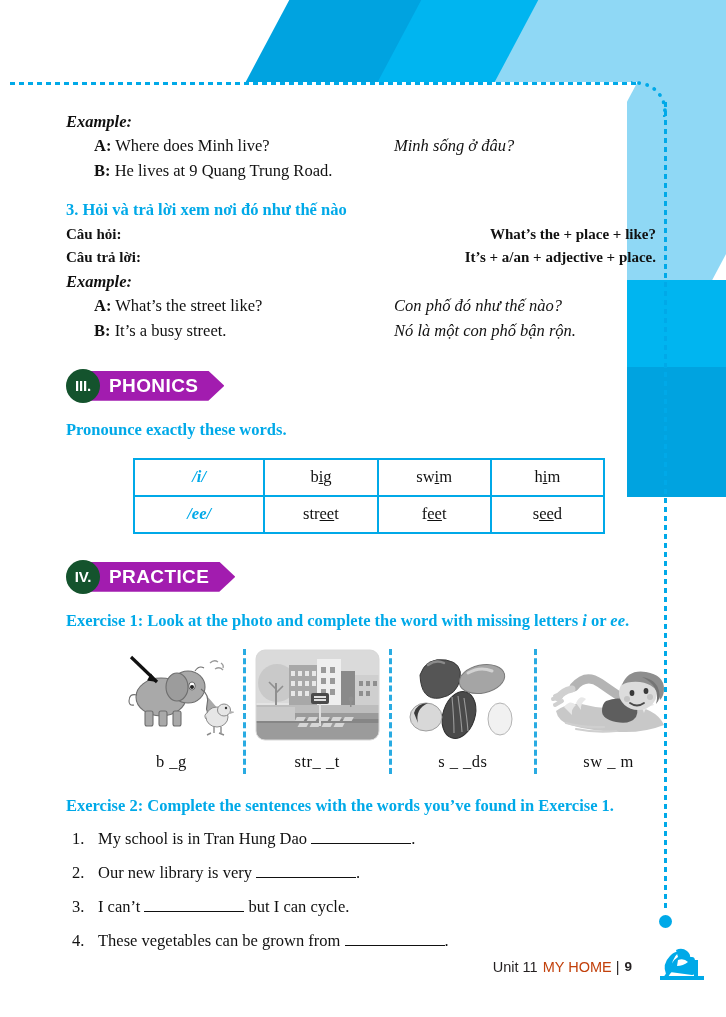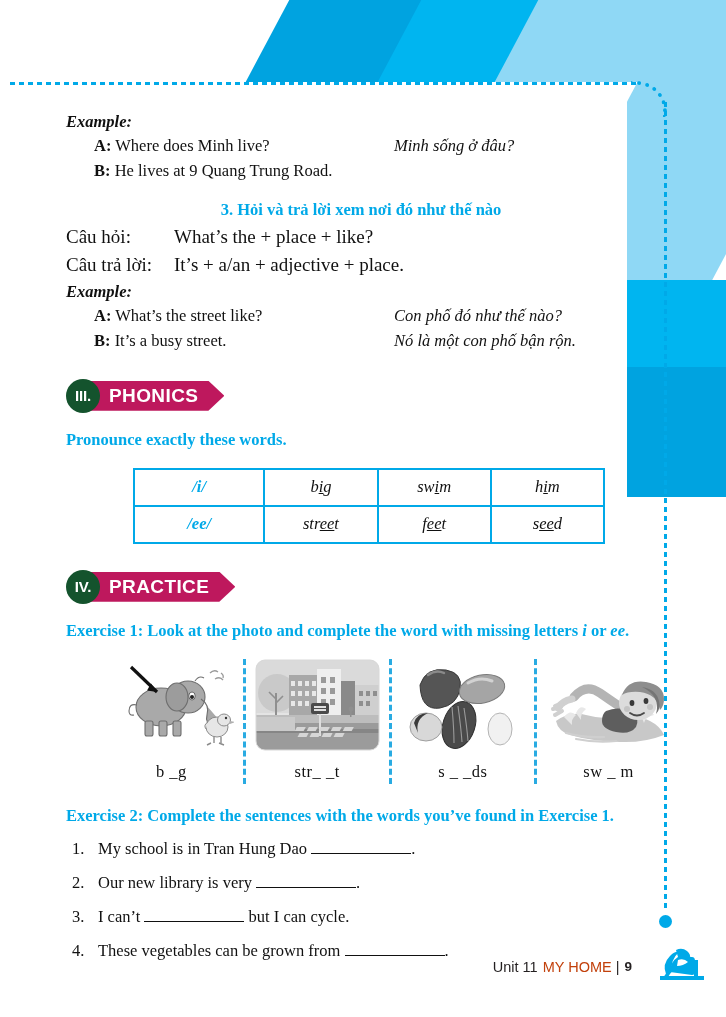--- a/index.html
+++ b/index.html
@@ -121,28 +121,28 @@
     font-style: italic;
     color: #111;
     white-space: nowrap;
   }
 
   .vn-heading {
     color: #00A9E8;
     font-weight: bold;
     font-size: 16.5px;
     margin: 17px 0 6px 0;
-    text-align: center;
   }
   .pattern-row {
-    font-size: 19px;
-    font-weight: normal;
+    font-size: 15px;
+    font-weight: bold;
     color: #111;
     margin: 0 0 6px 0;
     display: flex;
+    justify-content: space-between;
   }
   .pattern-label { width: 108px; }
 
   
   .section-badge {
     display: flex;
     align-items: center;
     margin: 26px 0 0 0;
   }
   .badge-circle {
@@ -155,21 +155,21 @@
     font-size: 15px;
     display: flex;
     align-items: center;
     justify-content: center;
     letter-spacing: -0.2px;
     z-index: 2;
   }
   .badge-banner {
     margin-left: -9px;
     height: 30px;
-    background: #be185d;
+    background: #a21caf;
     color: #fff;
     font-family: "Liberation Sans", sans-serif;
     font-weight: bold;
     font-size: 19px;
     letter-spacing: 0.4px;
     display: flex;
     align-items: center;
     padding: 0 26px 0 18px;
     clip-path: polygon(0 0, calc(100% - 16px) 0, 100% 50%, calc(100% - 16px) 100%, 0 100%);
   }
@@ -194,21 +194,21 @@
     text-align: center;
     font-size: 16.5px;
     color: #111;
   }
   .phonics-table td.sym {
     color: #00A9E8;
     font-style: italic;
     font-weight: bold;
     width: 118px;
   }
-  .phonics-table td.word { width: 102px; font-style: italic; }
+  .phonics-table td.word { width: 102px; }
   .phonics-table u { text-decoration: underline; }
 
   
   .pic-row {
     display: flex;
     margin: 18px 0 0 34px;
     width: 580px;
   }
   .pic-cell {
     width: 145px;

